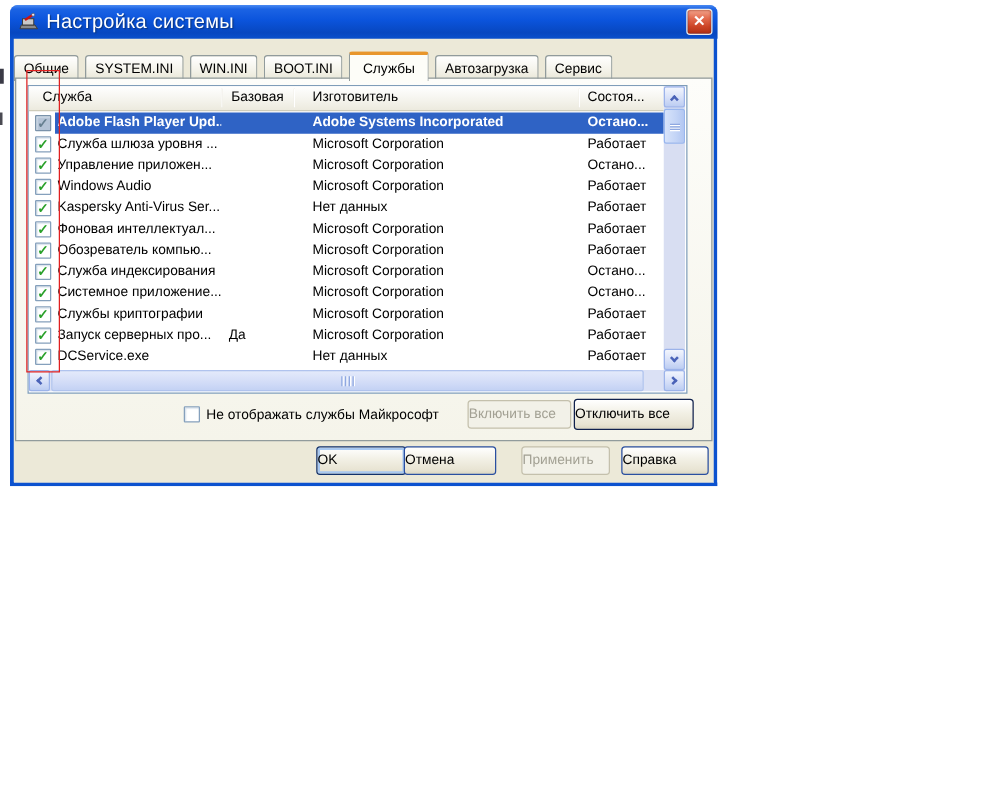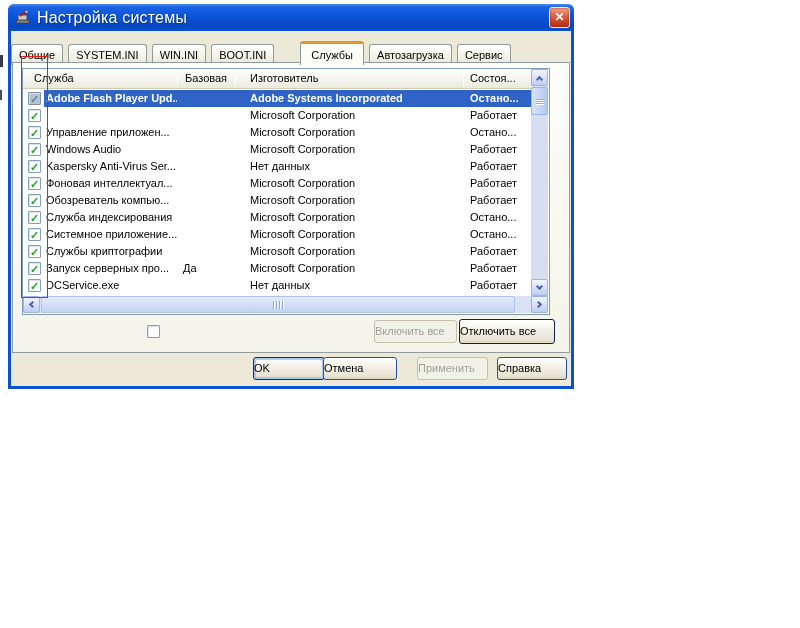--- a/index.html
+++ b/index.html
@@ -23,21 +23,21 @@
                color:#fff; font-size:12px; font-weight:bold; text-align:center; line-height:19px;
                box-shadow:inset 0 0 2px #8c1f08; cursor:default; }
 
   
   .tabs { position:absolute; left:0; top:37px; height:22px; white-space:nowrap; }
   .tab { position:relative; display:inline-block; height:21px; line-height:20px;
          padding:0 7px; margin-right:2px; vertical-align:bottom;
          border:1px solid #919b9c; border-bottom:none; border-radius:3px 3px 0 0;
          background:linear-gradient(180deg,#ffffff 0%,#f4f3ea 55%,#e7e5d4 100%); }
   .tab.active { height:24px; line-height:22px; padding:0 10px; top:0;
-                background:#fdfdf8; border-top:3px solid #e8962c; z-index:5;margin-left:21px; }
+                background:#fdfdf8; border-top:3px solid #e8962c; z-index:5; }
 
   
   .panel { position:absolute; left:1px; top:58px; width:558px; height:291px;
            background:linear-gradient(180deg,#fdfdfa 0%,#f5f4ea 100%);
            border:1px solid #919b9c; z-index:1; }
 
   
   .list { position:absolute; left:9px; top:5px; width:528px; height:247px;
           background:#fff; border:1px solid #7f9db9; }
   .lheader { position:absolute; left:0; top:0; width:508px; height:20px;
@@ -156,20 +156,21 @@
       <div class="rows">
         <div class="row selected">
           <span class="cb">✓</span>
           <span class="c name">Adobe Flash Player Upd...</span>
           <span class="c base"></span>
           <span class="c manu">Adobe Systems Incorporated</span>
           <span class="c stat">Остано...</span>
         </div>
         <div class="row">
           <span class="cb">✓</span>
+          <span class="c name">Служба шлюза уровня ...</span>
           <span class="c base"></span>
           <span class="c manu">Microsoft Corporation</span>
           <span class="c stat">Работает</span>
         </div>
         <div class="row">
           <span class="cb">✓</span>
           <span class="c name">Управление приложен...</span>
           <span class="c base"></span>
           <span class="c manu">Microsoft Corporation</span>
           <span class="c stat">Остано...</span>
@@ -263,20 +264,21 @@
             <i style="left:237px"></i>
             <i style="left:240px"></i>
         </div>
         <div class="sbtn" style="left:508px;top:0">
             <span class="chev right"></span>
           </div>
       </div>
     </div>
 
     <span class="chkbox" style="left:134px;top:262px"></span>
+    <span class="chklabel" style="left:152px;top:262px">Не отображать службы Майкрософт</span>
     <div class="btn disabled" style="left:361px;top:257px;width:83px">Включить все</div>
     <div class="btn strong" style="left:446px;top:256px;width:96px;height:25px;line-height:23px">Отключить все</div>
   </div>
 
   <div class="btn default" style="left:242px;top:353px;width:72px">OK</div>
   <div class="btn" style="left:312px;top:353px;width:74px">Отмена</div>
   <div class="btn disabled" style="left:406px;top:353px;width:71px">Применить</div>
   <div class="btn" style="left:486px;top:353px;width:70px">Справка</div>
 
   <div class="annot"></div>

